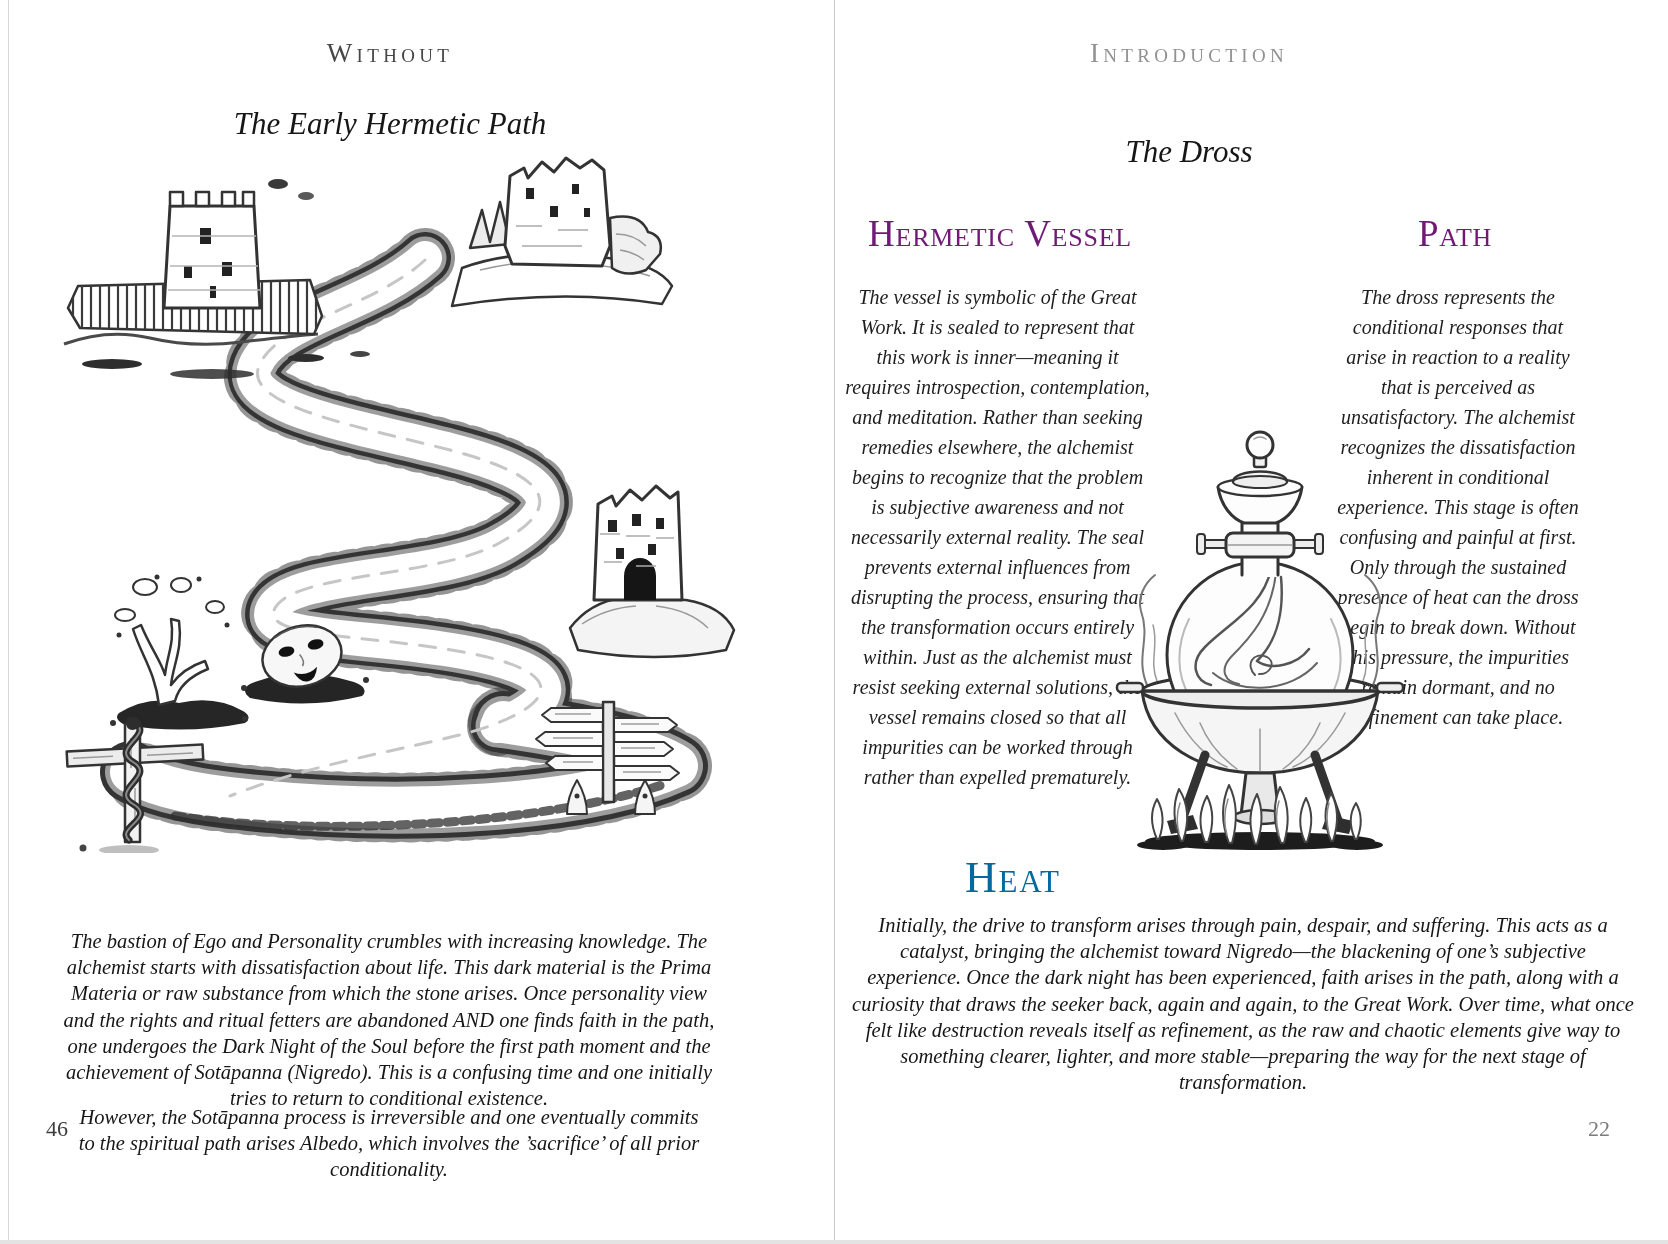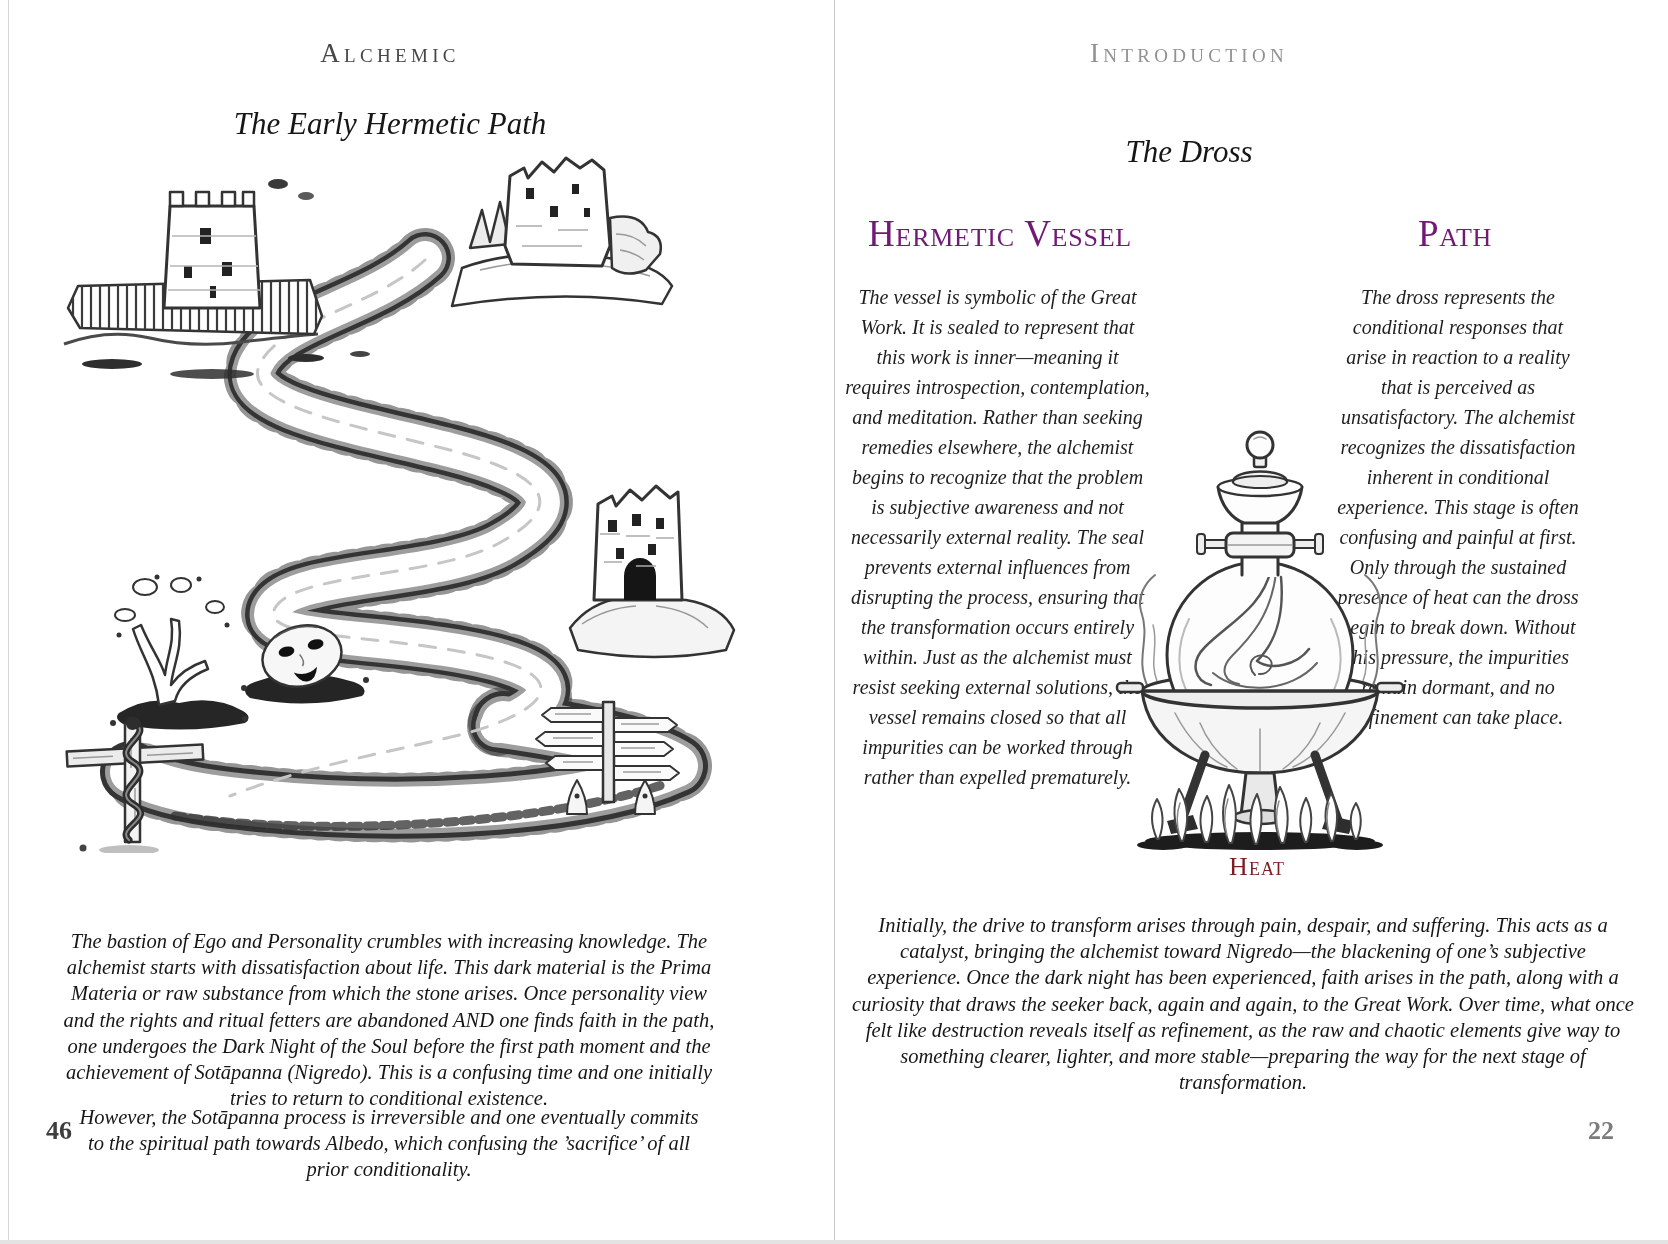--- a/index.html
+++ b/index.html
@@ -8,38 +8,38 @@
   .abs{position:absolute;}
   .edge-left{left:8px;top:0;width:1px;height:1244px;background:#d8d8d8;}
   .divider{left:834px;top:0;width:1px;height:1244px;background:#c9c9c9;}
   .edge-bottom{left:0;top:1240px;width:1668px;height:4px;background:#e3e3e3;}
   .page-header{font-variant:small-caps;letter-spacing:.16em;font-size:27px;text-align:center;}
   .hdr-left{color:#474747;}
   .hdr-right{color:#919191;}
   .section-title{font-style:italic;font-size:31px;text-align:center;color:#161616;}
   .col-heading{font-variant:small-caps;font-size:37px;letter-spacing:.02em;text-align:center;color:#701a75;}
   .col-body{font-style:italic;font-size:20px;line-height:1.5;text-align:center;color:#1e1e1e;}
-  .heat-heading{font-variant:small-caps;font-size:26px;letter-spacing:.04em;text-align:right;color:#7f1d1d;}
+  .heat-heading{font-variant:small-caps;font-size:44px;letter-spacing:.04em;text-align:left;color:#0369a1;}
   .para{font-style:italic;font-size:20.5px;line-height:1.28;text-align:center;color:#161616;}
-  .page-number{font-size:26px;font-weight:bold;}
+  .page-number{font-size:22px;}
   .pn-left{color:#3d3d3d;}
   .pn-right{color:#7c7c7c;}
   svg{display:block;}
 </style>
 </head>
 <body>
 
 <div id="spread">
 
   <div class="abs edge-left"></div>
   <div class="abs divider"></div>
   <div class="abs edge-bottom"></div>
 
   <div>
-    <div class="abs page-header hdr-left" style="left:0;top:38px;width:780px;">Alchemic</div>
+    <div class="abs page-header hdr-left" style="left:0;top:38px;width:780px;">Without</div>
 
     <div class="abs section-title" style="left:40px;top:106px;width:700px;">The Early Hermetic Path</div>
 
     <svg class="abs" style="left:25px;top:148px;" width="715" height="705" viewBox="0 0 715 705">
       <g fill="none" stroke-linecap="round" stroke-linejoin="round">
         <path d="M400 110 C345 160 248 172 230 218 C214 260 330 278 425 302 C523 327 548 356 478 396 C415 432 268 424 248 460 C230 492 340 486 438 504 C532 521 546 548 472 578" stroke="#2c2c2c" stroke-width="60" stroke-dasharray="3 15" opacity="0.5"></path>
         <path d="M478 574 C560 586 625 600 652 618 C565 658 380 670 205 650 C152 644 122 634 106 624" stroke="#2c2c2c" stroke-width="70" stroke-dasharray="3 15" opacity="0.5"></path>
         <path d="M400 110 C345 160 248 172 230 218 C214 260 330 278 425 302 C523 327 548 356 478 396 C415 432 268 424 248 460 C230 492 340 486 438 504 C532 521 546 548 472 578" stroke="#343434" stroke-width="52"></path>
         <path d="M478 574 C560 586 625 600 652 618 C565 658 380 670 205 650 C152 644 122 634 106 624" stroke="#343434" stroke-width="62"></path>
         <path d="M400 110 C345 160 248 172 230 218 C214 260 330 278 425 302 C523 327 548 356 478 396 C415 432 268 424 248 460 C230 492 340 486 438 504 C532 521 546 548 472 578" stroke="#9d9d9d" stroke-width="43"></path>
@@ -159,21 +159,21 @@
         </g>
         <g transform="translate(112,96)">
           <path d="M10 -4 C3 8 0 20 0 30 L20 30 C20 20 17 8 10 -4 Z" fill="#f5f5f5" stroke="#333" stroke-width="2"></path>
           <circle cx="10" cy="12" r="2.5" fill="#333"></circle>
         </g>
       </g>
     </svg>
 
     <div class="abs para" style="left:55px;top:928px;width:668px;">The bastion of Ego and Personality crumbles with increasing knowledge. The alchemist starts with dissatisfaction about life. This dark material is the Prima Materia or raw substance from which the stone arises. Once personality view and the rights and ritual fetters are abandoned AND one finds faith in the path, one undergoes the Dark Night of the Soul before the first path moment and the achievement of Sotāpanna (Nigredo). This is a confusing time and one initially tries to return to conditional existence.</div>
 
-    <div class="abs para" style="left:72px;top:1104px;width:634px;">However, the Sotāpanna process is irreversible and one eventually commits to the spiritual path towards Albedo, which confusing the ’sacrifice’ of all prior conditionality.</div>
+    <div class="abs para" style="left:72px;top:1104px;width:634px;">However, the Sotāpanna process is irreversible and one eventually commits to the spiritual path arises Albedo, which involves the ’sacrifice’ of all prior conditionality.</div>
 
     <div class="abs page-number pn-left" style="left:46px;top:1116px;">46</div>
   </div>
 
   <div>
     <div class="abs page-header hdr-right" style="left:844px;top:38px;width:690px;">Introduction</div>
 
     <div class="abs section-title" style="left:884px;top:134px;width:610px;">The Dross</div>
 
     <div class="abs col-heading" style="left:835px;top:212px;width:330px;">Hermetic Vessel</div>

